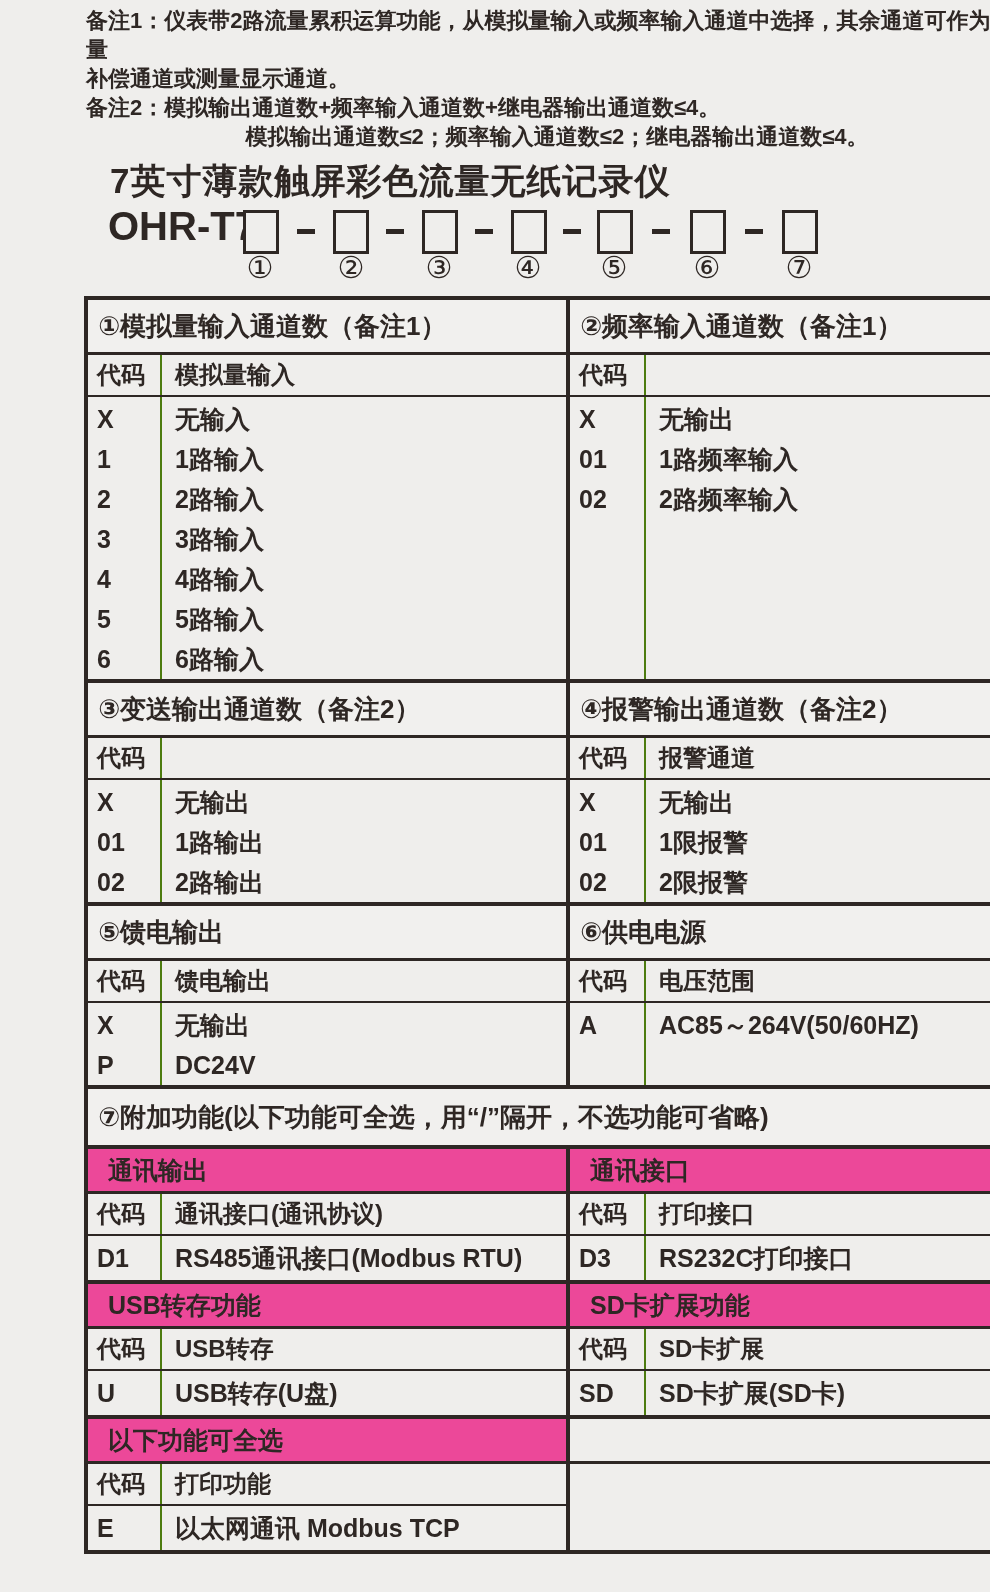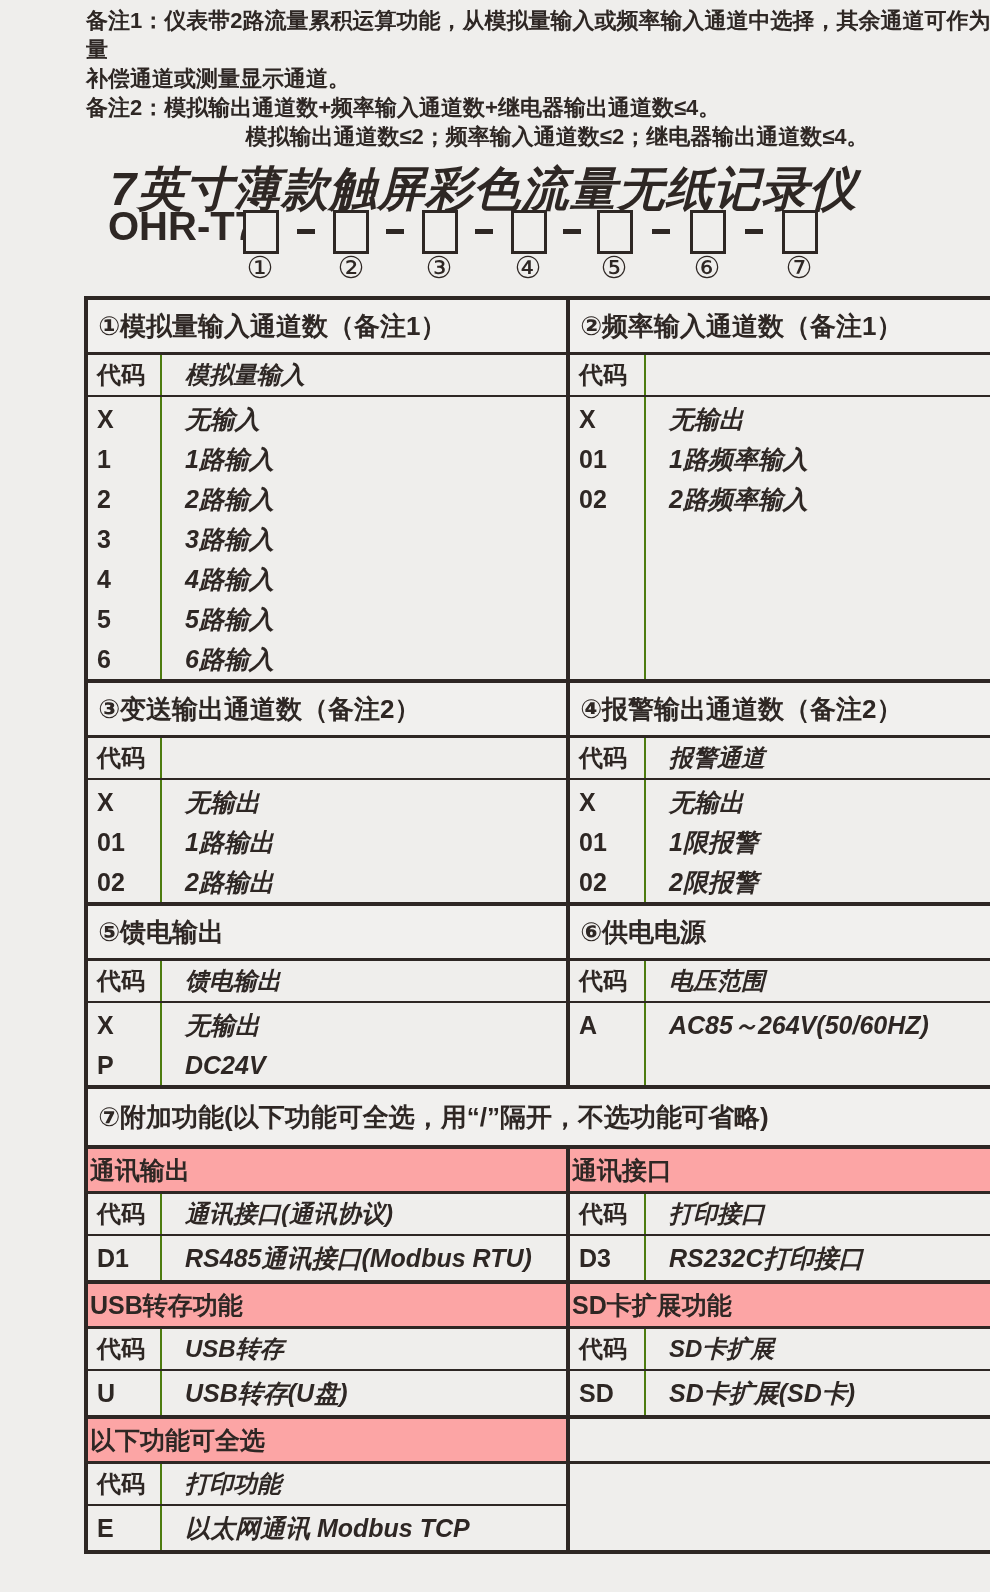--- a/index.html
+++ b/index.html
@@ -12,49 +12,49 @@
     -webkit-font-smoothing:antialiased;
   }
   .canvas{position:relative;width:990px;height:1592px;overflow:hidden;background:#efeeec;margin-left:48px;}
 
   
   .notes{position:absolute;left:38px;top:6px;width:934px;font-size:22px;line-height:29px;}
   .notes .l2{padding-left:0px;}
   .notes .l4{padding-left:8px;text-align:center;}
 
   
-  .doc-title{position:absolute;left:62px;top:158px;font-size:47px;letter-spacing:1px;font-style:italic;}
+  .doc-title{position:absolute;left:62px;top:158px;font-size:35px;letter-spacing:1px;}
   .model-prefix{position:absolute;left:60px;top:204px;font-size:40px;letter-spacing:0px;}
   .mbox{position:absolute;top:210px;width:30px;height:38px;border:3px solid #2e2724;background:#efeeec;}
   .mdash{position:absolute;top:229px;width:18px;height:5px;background:#2e2724;}
   .mpos{position:absolute;top:250px;width:40px;text-align:center;font-size:30px;font-weight:400;}
 
   
   .spec{position:absolute;left:36px;top:296px;width:919px;border:4px solid #2e2724;box-sizing:border-box;background:#efeeec;}
   .pair{display:flex;align-items:stretch;border-bottom:4px solid #2e2724;}
   .pair:last-child{border-bottom:none;}
   .half{box-sizing:border-box;display:flex;flex-direction:column;}
   .half.hl{width:482px;border-right:4px solid #2e2724;}
   .half.hr{flex:1;}
   .sec-title{height:52px;line-height:52px;font-size:26px;padding-left:10px;border-bottom:3px solid #2e2724;background:#f1f0ee;white-space:nowrap;}
   .colhead{display:flex;height:40px;line-height:40px;font-size:24px;border-bottom:2px solid #2e2724;}
   .code-cell{box-sizing:border-box;padding-left:9px;border-right:2px solid #4d7c0f;}
   .hl .code-cell{width:74px;}
   .hr .code-cell{width:76px;}
-  .desc-cell{flex:1;padding-left:23px;font-style:italic;}
+  .desc-cell{flex:1;padding-left:13px;}
   .data{display:flex;align-items:stretch;font-size:25px;flex:1;}
   .dline{height:40px;line-height:40px;white-space:nowrap;}
   .data.h7{height:282px;}
   .data.h3{height:123px;}
   .data.h2{height:86px;}
   .data .code-cell{padding-top:2px;}
   .data .desc-cell{padding-top:2px;}
 
   .sec7-title{height:56px;line-height:56px;font-size:26px;padding-left:10px;border-bottom:4px solid #2e2724;background:#f1f0ee;white-space:nowrap;}
-  .sub-title{height:42px;line-height:42px;font-size:25px;padding-left:2px;border-bottom:3px solid #2e2724;background:#fca5a5;white-space:nowrap;}
+  .sub-title{height:42px;line-height:42px;font-size:25px;padding-left:20px;border-bottom:3px solid #2e2724;background:#ec4899;white-space:nowrap;}
   .row-line{display:flex;height:44px;line-height:44px;font-size:25px;}
   .colhead.b{height:40px;line-height:40px;}
   .empty-top{height:42px;border-bottom:3px solid #2e2724;}
   .empty-rest{flex:1;}
 </style>
 </head>
 <body>
 
 <div class="canvas">
 

